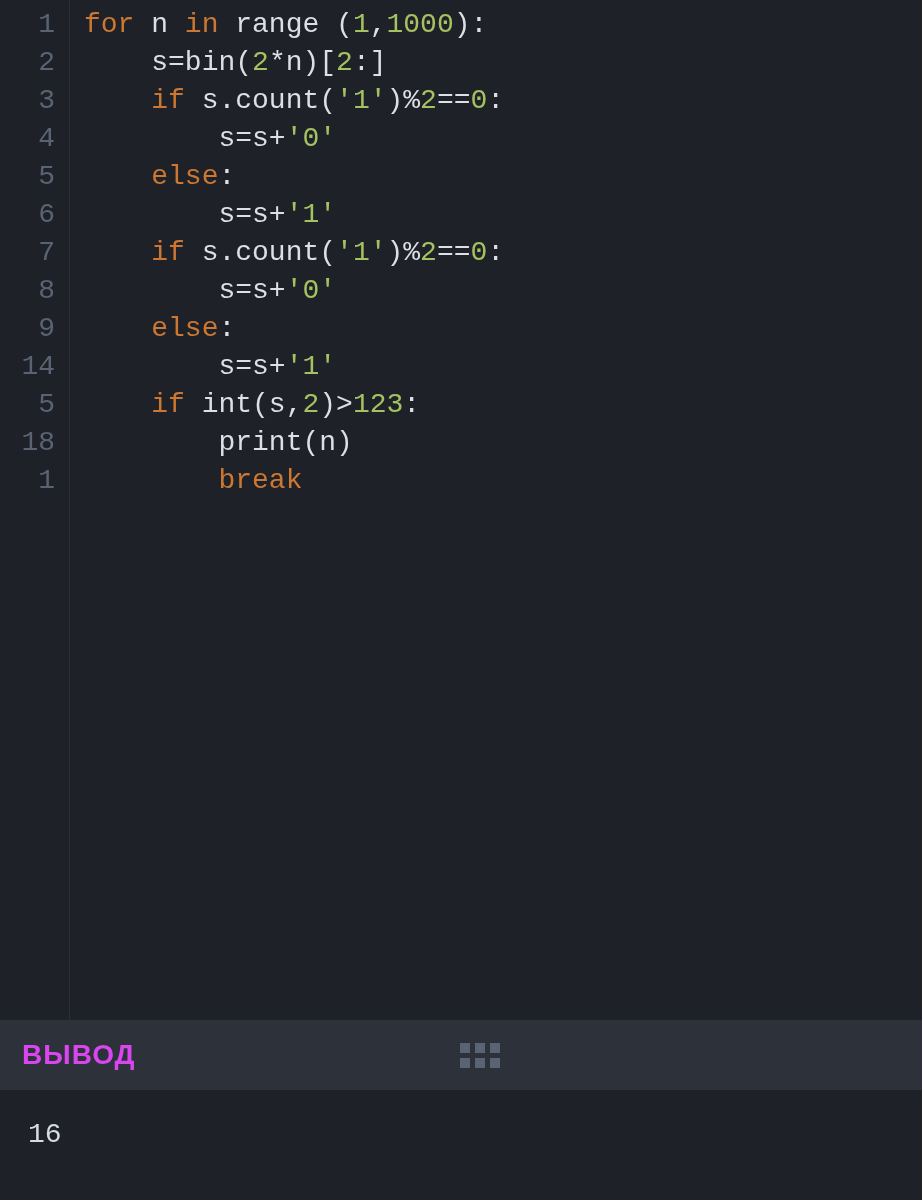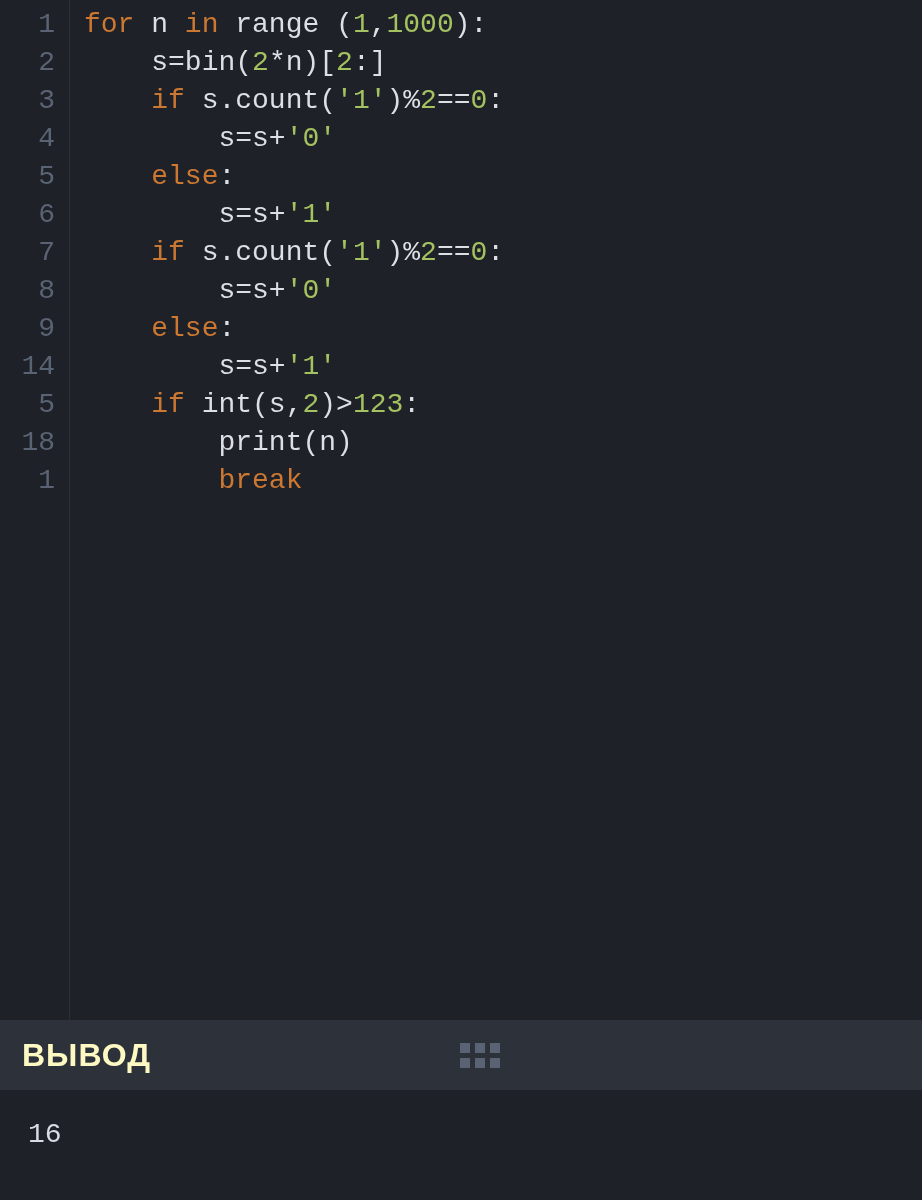--- a/index.html
+++ b/index.html
@@ -44,23 +44,23 @@
 
   .output-header {
     height: 70px;
     background: #2c313a;
     display: flex;
     align-items: center;
     padding: 0 22px;
     justify-content: space-between;
   }
   .output-title {
-    color: #fef9c3;
+    color: #d946ef;
     font-family: -apple-system, "Segoe UI", Arial, sans-serif;
-    font-size: 32px;
+    font-size: 28px;
     font-weight: 700;
     letter-spacing: 1px;
   }
   .grip {
     display: grid;
     grid-template-columns: repeat(3, 10px);
     grid-template-rows: repeat(2, 10px);
     gap: 5px;
     margin-right: 400px;
   }

